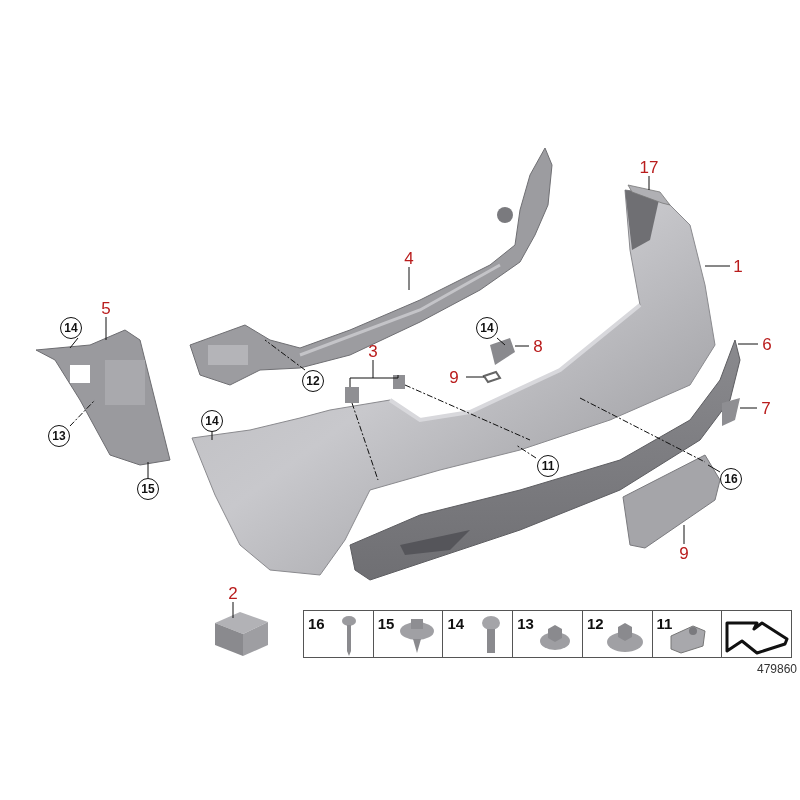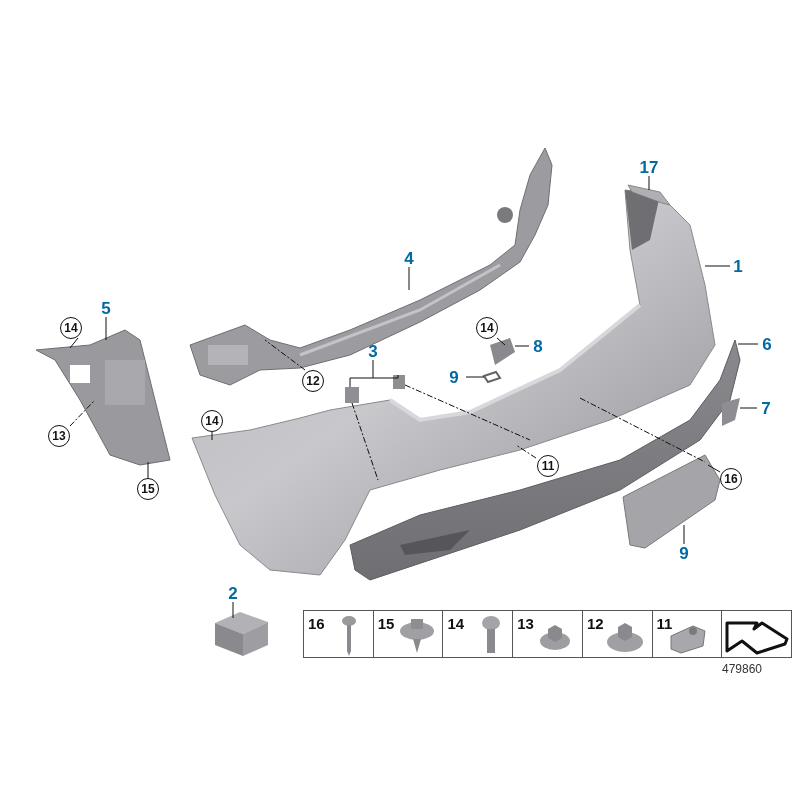--- a/index.html
+++ b/index.html
@@ -1,25 +1,25 @@
 <!DOCTYPE html>
 <html><head>
 <meta charset="utf-8">
 <style>
   html, body { margin:0; padding:0; background:#ffffff; }
   body { width:800px; height:800px; position:relative; overflow:hidden; font-family:"Liberation Sans", sans-serif; }
   #diagram { position:absolute; left:0; top:0; width:800px; height:800px; }
-  .lbl { position:absolute; font-family:"Liberation Sans", sans-serif; font-weight:bold; font-size:17px; color:#0369a1; line-height:1; transform:translate(-50%,-50%); white-space:nowrap;text-align:center; }
+  .lbl { position:absolute; font-family:"Liberation Sans", sans-serif; font-weight:normal; font-size:17px; color:#b91c1c; line-height:1; transform:translate(-50%,-50%); white-space:nowrap;text-align:center; }
   .circ { position:absolute; width:22px; height:22px; border:1.5px solid #111; border-radius:50%; background:#fff; font-family:"Liberation Sans", sans-serif; font-weight:bold; font-size:12px; color:#111; display:flex; align-items:center; justify-content:center; transform:translate(-50%,-50%); box-sizing:border-box; }
   #legend { position:absolute; left:303px; top:610px; width:489px; height:48px; border:1px solid #555; display:flex; box-sizing:border-box; background:#fff; }
   .cell { flex:1; border-right:1px solid #555; position:relative; box-sizing:border-box; }
   .cell:last-child { border-right:none; }
   .cell .num { position:absolute; left:4px; top:4px; font-weight:bold; font-size:15px; color:#111; font-family:"Liberation Sans", sans-serif; }
   .cell svg { position:absolute; left:0; top:0; }
-  #catalog { position:absolute; left:722px; top:662px; font-size:12px; color:#333; font-family:"Liberation Sans", sans-serif; }
+  #catalog { position:absolute; left:757px; top:662px; font-size:12px; color:#333; font-family:"Liberation Sans", sans-serif; }
 </style>
 </head>
 <body>
 
 <div id="diagram">
   <svg width="800" height="800" viewBox="0 0 800 800">
     <defs>
       <linearGradient id="bumperGrad" x1="0" y1="0" x2="1" y2="1">
         <stop offset="0" stop-color="#b6b6b9"></stop>
         <stop offset="0.45" stop-color="#c8c8cc"></stop>

